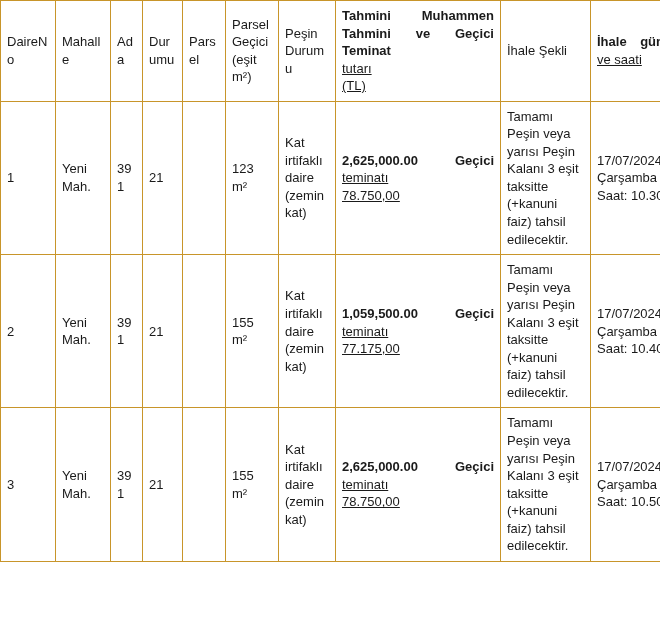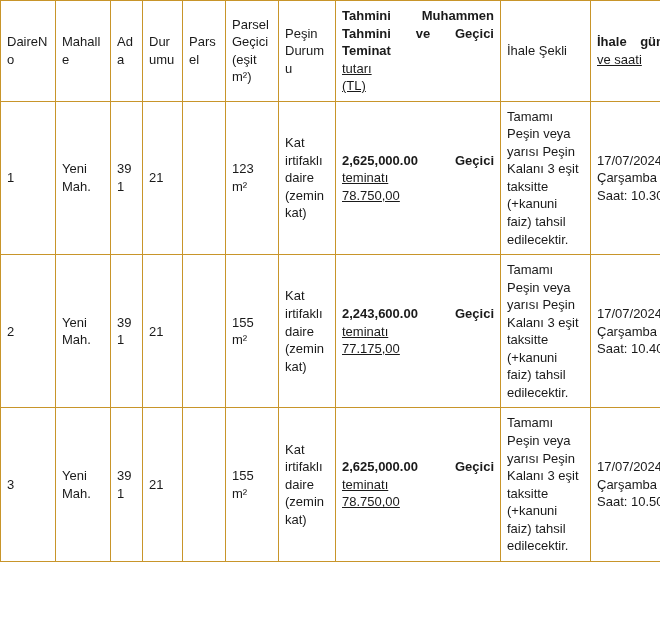--- a/index.html
+++ b/index.html
@@ -138,21 +138,21 @@
     </tr>
     <tr>
       <td>2</td>
       <td>Yeni Mah.</td>
       <td>391</td>
       <td>21</td>
       <td></td>
       <td>155 m²</td>
       <td>Kat irtifaklı daire (zemin kat)</td>
       <td class="price-cell">
-        <span class="price-line"><span>2,243,600.00</span> <span>Geçici</span></span>
+        <span class="price-line"><span>1,059,500.00</span> <span>Geçici</span></span>
         <span class="price-line2">teminatı</span>
         <span class="price-line2">77.175,00</span>
       </td>
       <td class="just">Tamamı Peşin veya yarısı Peşin Kalanı 3 eşit taksitte (+kanuni faiz) tahsil edilecektir.</td>
       <td>
         <span>17/07/2024 Çarşamba</span><br>
         <span>Saat: 10.40</span>
       </td>
     </tr>
     <tr>

